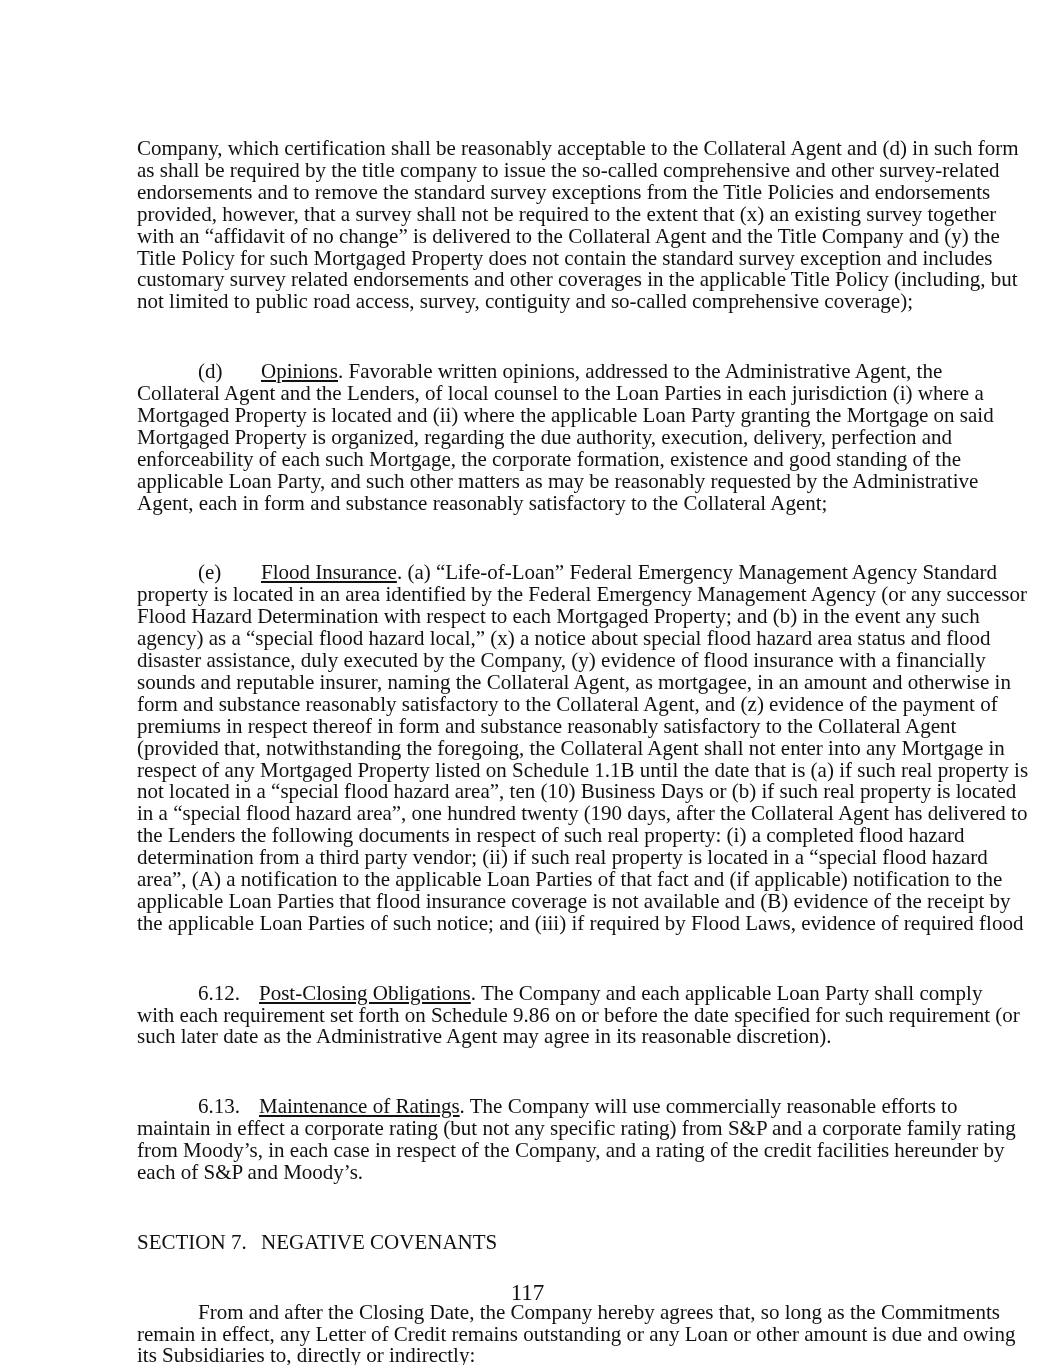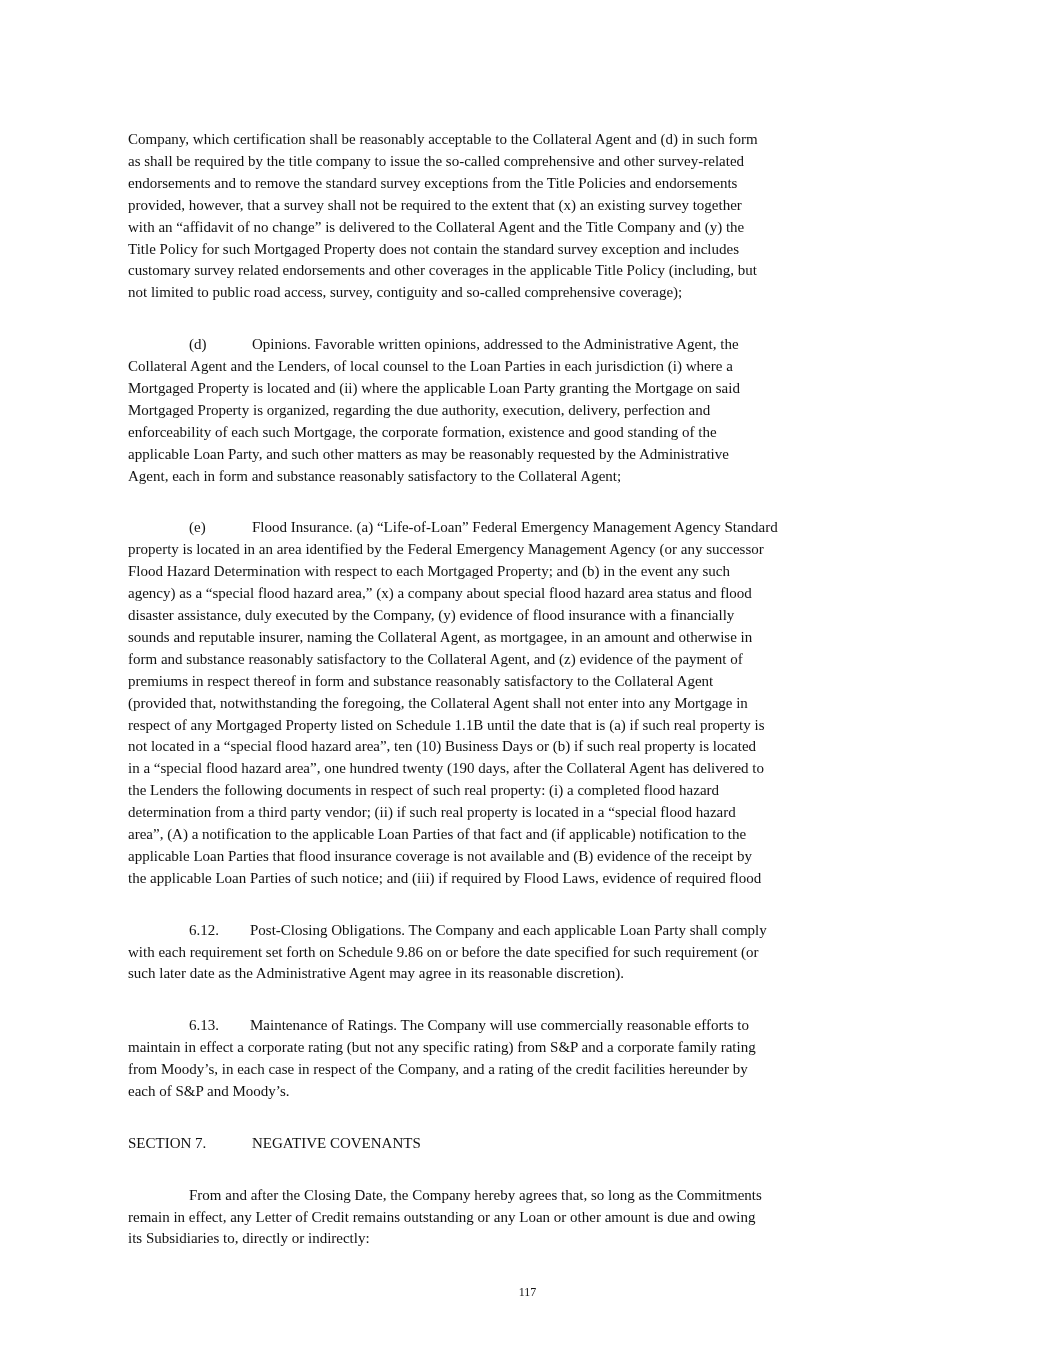--- a/index.html
+++ b/index.html
@@ -15,22 +15,22 @@
       font-family: "Liberation Serif", "DejaVu Serif", serif;
       color: #111111;
     }
     .page {
       position: absolute;
       left: 124px;
       top: 125px;
       width: 810px;
     }
     .para {
-      margin: 4px;
-      font-size: 15px;
+      margin: 13px;
+      font-size: 21px;
       line-height: 21.9px;
     }
     .line {
       display: block;
       white-space: nowrap;
     }
     .gap {
       height: 21.9px;
     }
     .indent {
@@ -39,32 +39,33 @@
     }
     .num {
       display: inline-block;
       width: 63px;
     }
     .num-sm {
       display: inline-block;
       width: 61px;
     }
     .u {
+      text-decoration: underline;
     }
     .section-num {
       display: inline-block;
       width: 124px;
     }
     .page-number {
       position: absolute;
       left: 0;
       width: 1055px;
       top: 1282px;
       text-align: center;
-      font-size: 12px;
+      font-size: 23px;
       line-height: 21.9px;
     }
   </style>
 </head>
 <body>
 
 <div class="page">
 
   <p class="para">
     <span class="line">Company, which certification shall be reasonably acceptable to the Collateral Agent and (d) in such form</span>
@@ -90,21 +91,21 @@
     <span class="line">Agent, each in form and substance reasonably satisfactory to the Collateral Agent;</span>
   </p>
   <div class="gap"></div>
 
   <p class="para">
     <span class="line">
       <span class="indent"></span><span class="num">(e)</span><span class="u">Flood Insurance</span><span>. (a) “Life-of-Loan” Federal Emergency Management Agency Standard</span>
     </span>
     <span class="line">property is located in an area identified by the Federal Emergency Management Agency (or any successor</span>
     <span class="line">Flood Hazard Determination with respect to each Mortgaged Property; and (b) in the event any such</span>
-    <span class="line">agency) as a “special flood hazard area,” (x) a company about special flood hazard area status and flood</span>
+    <span class="line">agency) as a “special flood hazard local,” (x) a notice about special flood hazard area status and flood</span>
     <span class="line">disaster assistance, duly executed by the Company, (y) evidence of flood insurance with a financially</span>
     <span class="line">sounds and reputable insurer, naming the Collateral Agent, as mortgagee, in an amount and otherwise in</span>
     <span class="line">form and substance reasonably satisfactory to the Collateral Agent, and (z) evidence of the payment of</span>
     <span class="line">premiums in respect thereof in form and substance reasonably satisfactory to the Collateral Agent</span>
     <span class="line">(provided that, notwithstanding the foregoing, the Collateral Agent shall not enter into any Mortgage in</span>
     <span class="line">respect of any Mortgaged Property listed on Schedule 1.1B until the date that is (a) if such real property is</span>
     <span class="line">not located in a “special flood hazard area”, ten (10) Business Days or (b) if such real property is located</span>
     <span class="line">in a “special flood hazard area”, one hundred twenty (190 days, after the Collateral Agent has delivered to</span>
     <span class="line">the Lenders the following documents in respect of such real property: (i) a completed flood hazard</span>
     <span class="line">determination from a third party vendor; (ii) if such real property is located in a “special flood hazard</span>

